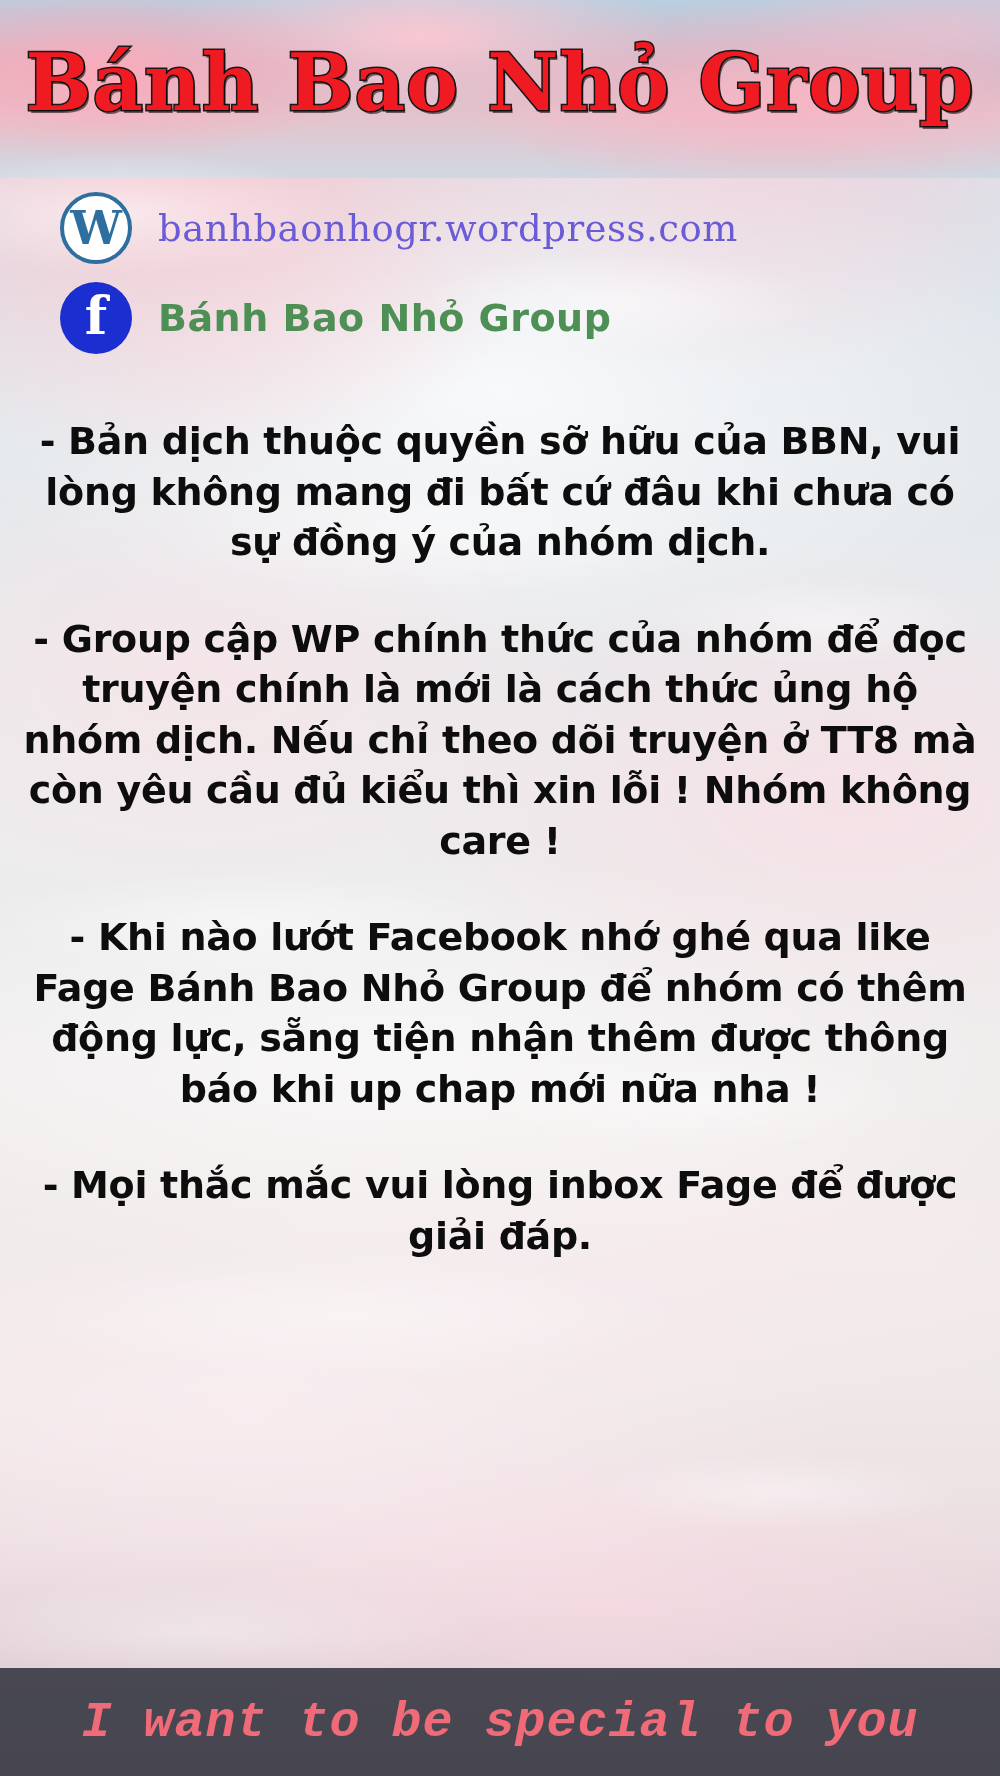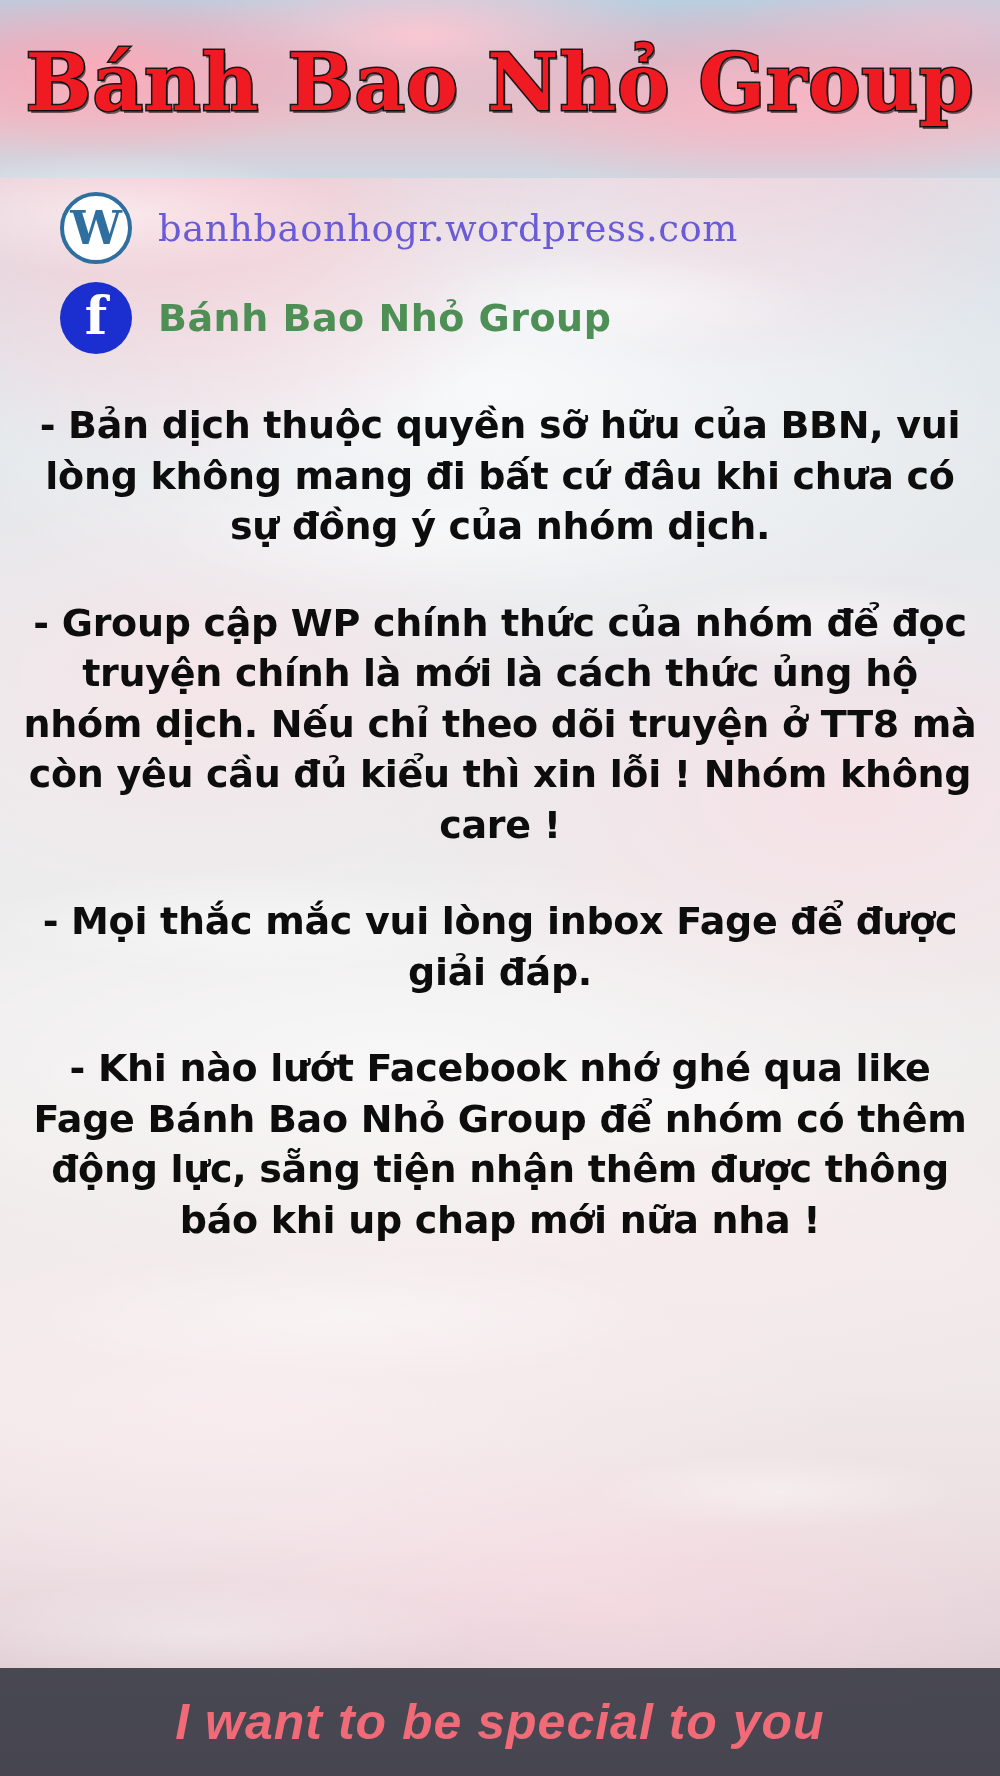--- a/index.html
+++ b/index.html
@@ -159,37 +159,37 @@
     box-sizing: border-box;
     z-index: 5;
   }
   .para {
     font-family: "DejaVu Sans", sans-serif;
     font-weight: bold;
     font-size: 38px;
     line-height: 1.33;
     color: #0d0d0d;
     text-align: center;
-    margin: 0 0 46px 0;
+    margin: 16px 0 46px 0;
     letter-spacing: -0.3px;
   }
 
   #footer {
     position: absolute;
     bottom: 0; left: 0;
     width: 1000px;
     height: 108px;
     background: rgba(38, 42, 52, 0.82);
     display: flex;
     align-items: center;
     justify-content: center;
     z-index: 6;
   }
   #footer-text {
-    font-family: Liberation Sans, sans-serif;
+    font-family: Liberation Mono, monospace;
     font-style: italic;
     font-weight: bold;
     font-size: 50px;
     color: #f06a78;
     letter-spacing: 1px;
   }
 </style>
 </head>
 <body>
 
@@ -216,21 +216,21 @@
         <span>f</span>
       </div>
       <div class="link-text-fb">Bánh Bao Nhỏ Group</div>
     </div>
 
   </div>
 
   <div id="body-text">
     <p class="para">- Bản dịch thuộc quyền sỡ hữu của BBN, vui lòng không mang đi bất cứ đâu khi chưa có sự đồng ý của nhóm dịch.</p>
     <p class="para">- Group cập WP chính thức của nhóm để đọc truyện chính là mới là cách thức ủng hộ nhóm dịch. Nếu chỉ theo dõi truyện ở TT8 mà còn yêu cầu đủ kiểu thì xin lỗi ! Nhóm không care !</p>
+    <p class="para">- Khi nào lướt Facebook nhớ ghé qua like Fage Bánh Bao Nhỏ Group để nhóm có thêm động lực, sẵng tiện nhận thêm được thông báo khi up chap mới nữa nha !</p>
     <p class="para">- Mọi thắc mắc vui lòng inbox Fage để được giải đáp.</p>
-    <p class="para">- Khi nào lướt Facebook nhớ ghé qua like Fage Bánh Bao Nhỏ Group để nhóm có thêm động lực, sẵng tiện nhận thêm được thông báo khi up chap mới nữa nha !</p>
   </div>
 
   <div id="footer">
     <div id="footer-text">I want to be special to you</div>
   </div>
 
 </div>
 
 </body></html>

